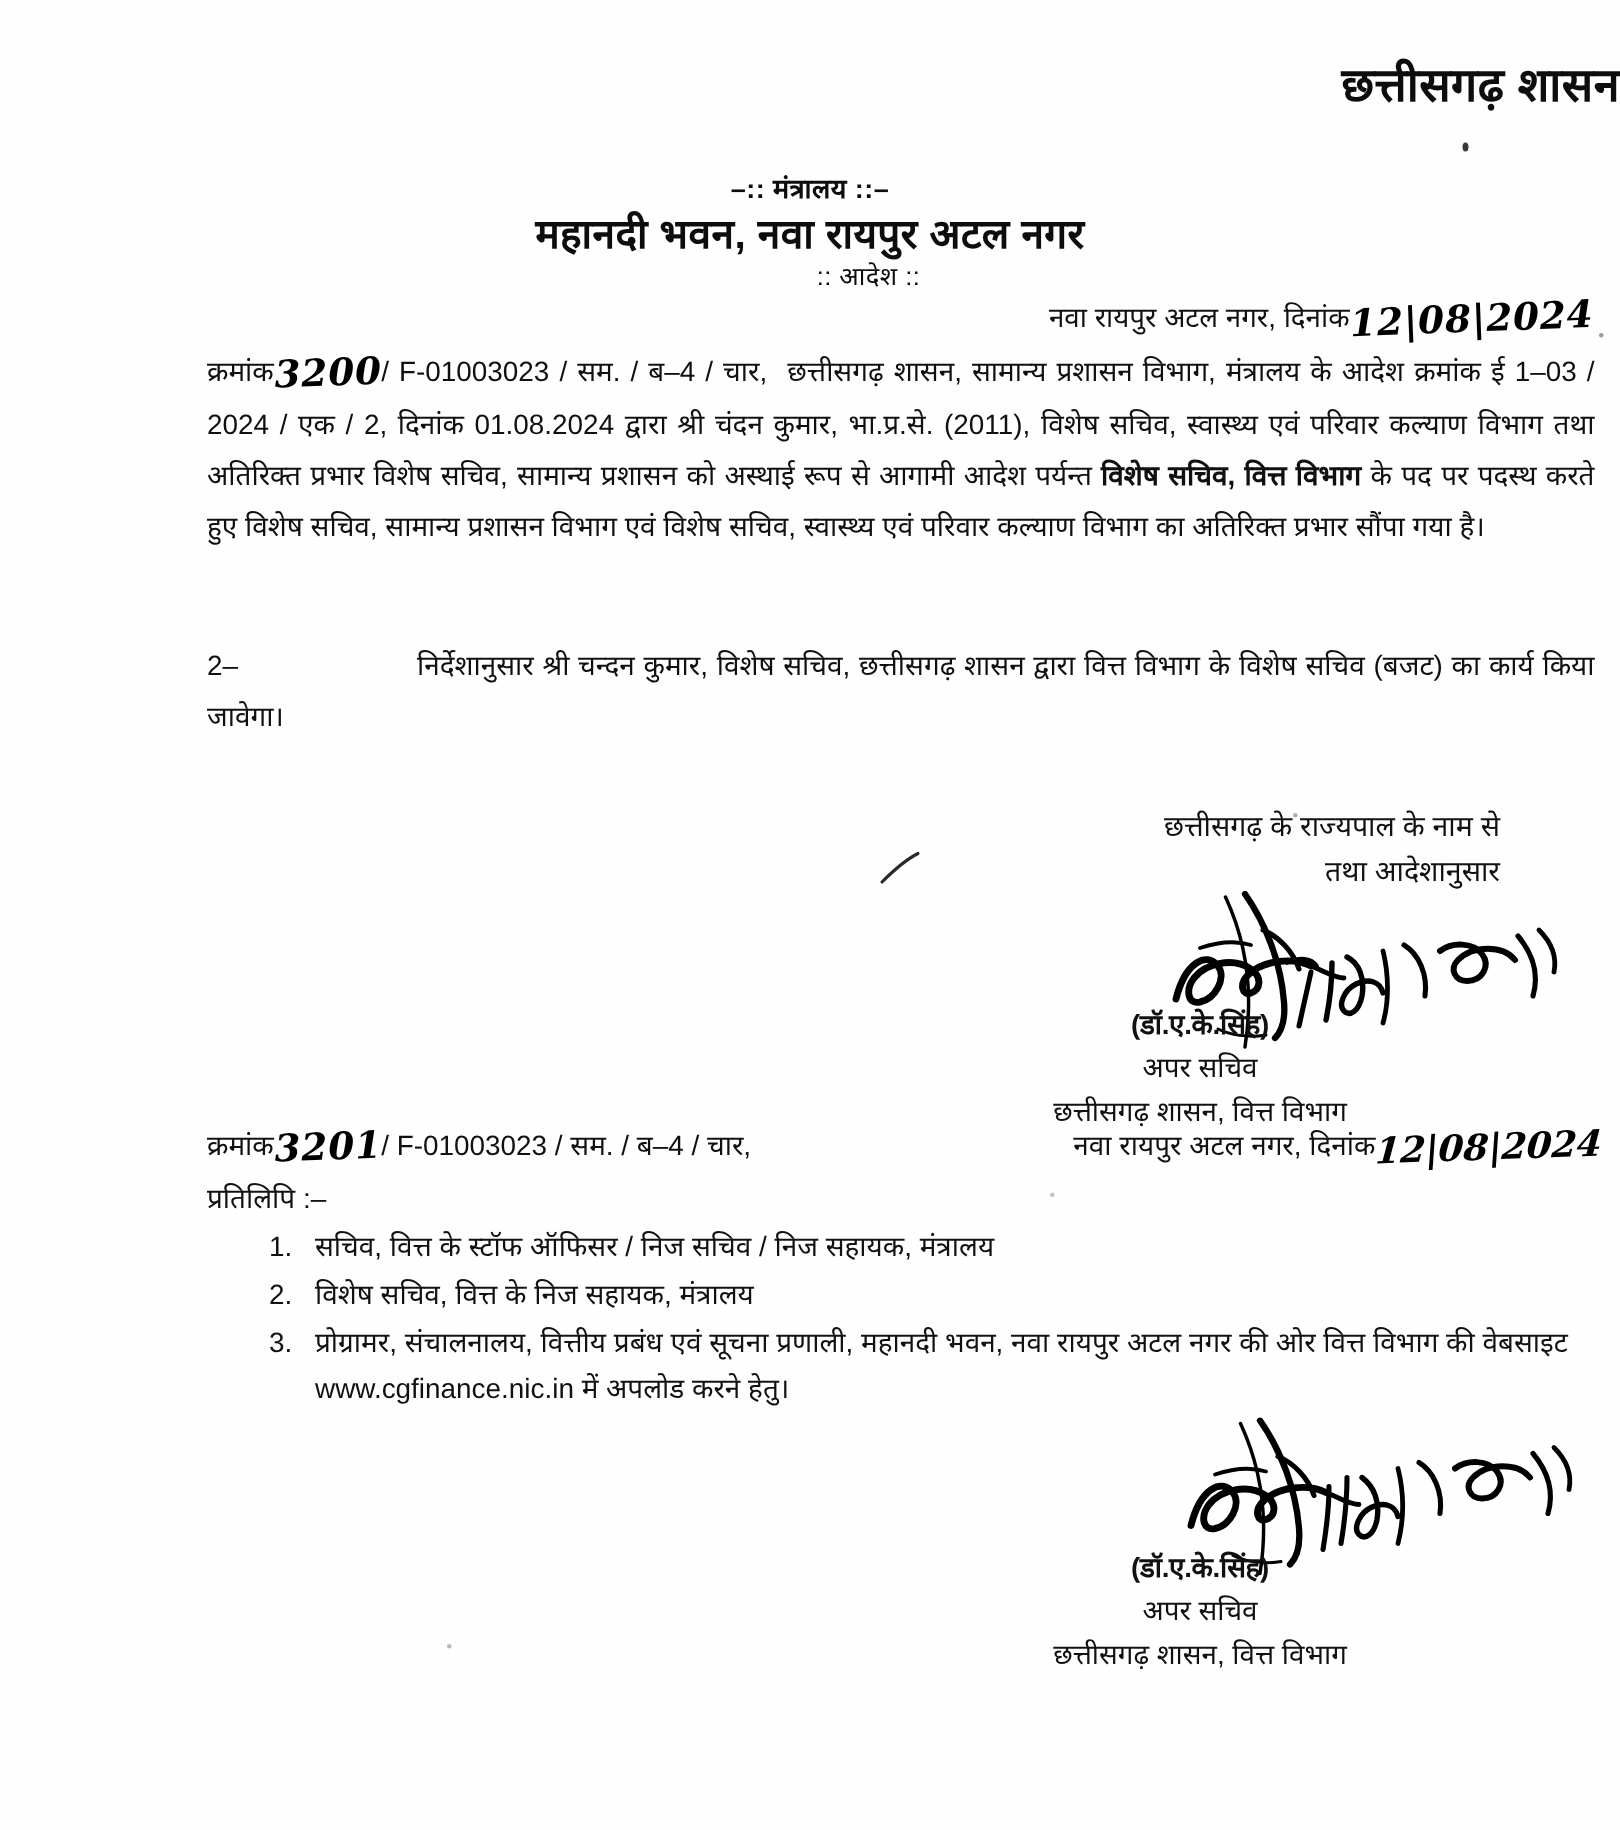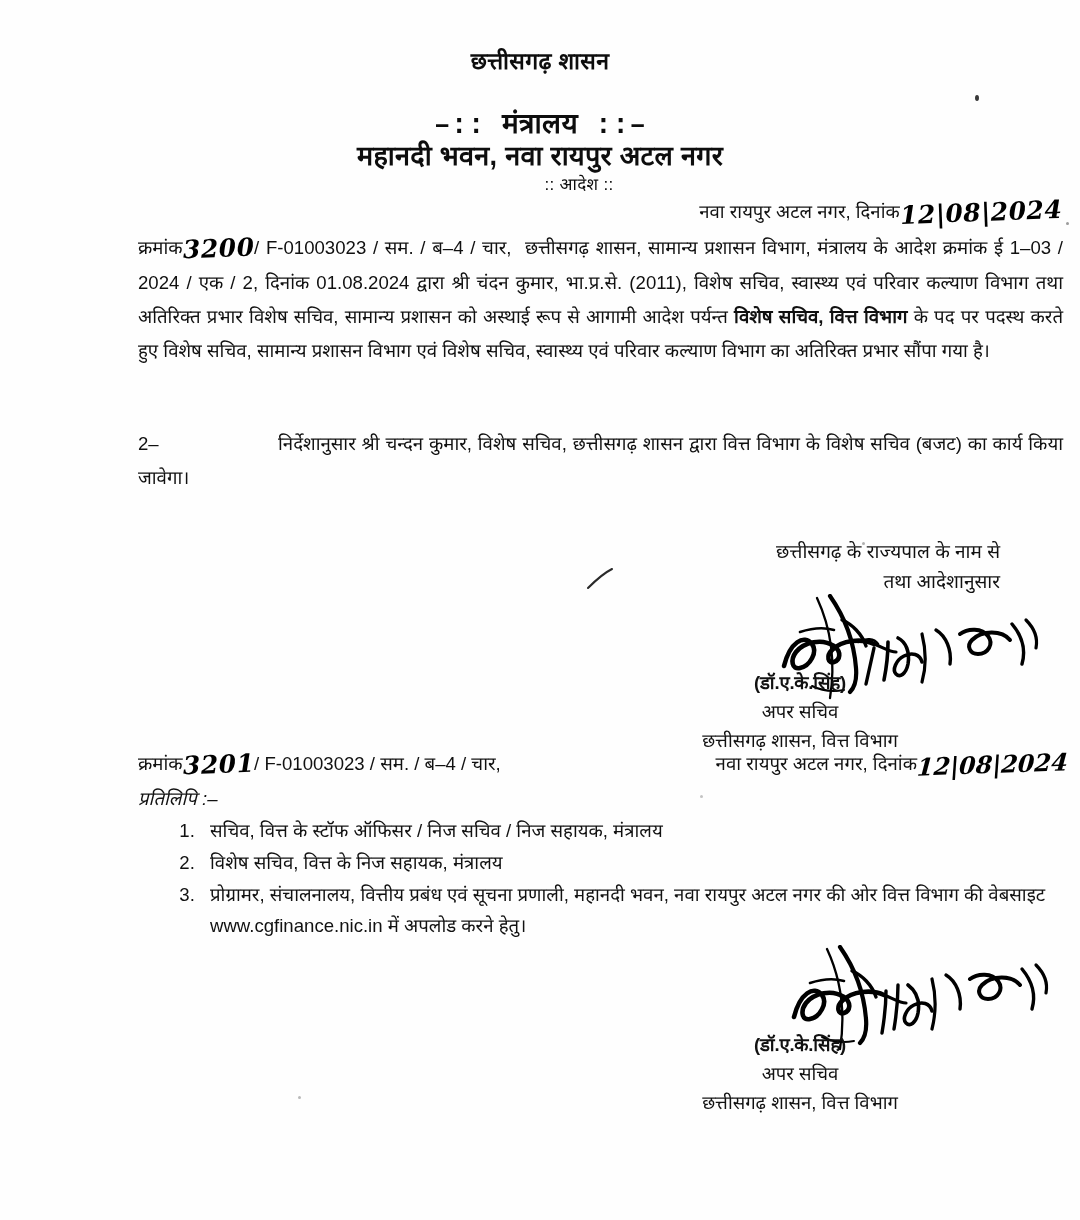--- a/index.html
+++ b/index.html
@@ -26,23 +26,23 @@
   .hdr {
     position: absolute;
     left: 0;
     width: 1080px;
     text-align: center;
     font-weight: 700;
     color: #0d0d0d;
     letter-spacing: 0.3px;
     white-space: nowrap;
   }
-  .hdr-1 { top: 44px;  font-size: 23px; }
+  .hdr-1 { top: 34px;  font-size: 31px; text-align: right; }
   .hdr-2 { top: 68px;  font-size: 25px; }
-  .hdr-3 { top: 103px; font-size: 28px; font-family: Liberation Mono, monospace; }
+  .hdr-3 { top: 113px; font-size: 18px; }
   .hdr-4 { top: 136px; font-size: 27px; }
   .hdr-5 { top: 172px; font-size: 17px; font-weight: 400; padding-left: 39px; }
 
   
   .placeline {
     position: absolute;
     top: 198px;
     right: 18px;
     font-size: 18.5px;
     white-space: nowrap;
@@ -127,21 +127,20 @@
     top: 750px;
     right: 12px;
     font-size: 18.6px;
     white-space: nowrap;
   }
   .pratilipi {
     position: absolute;
     top: 785px;
     left: 138px;
     font-size: 18.6px;
-    font-style: italic;
   }
 
   ol.copylist {
     position: absolute;
     top: 815px;
     left: 138px;
     width: 900px;
     margin: 0;
     padding: 0 0 0 62px;
     font-size: 18.6px;

